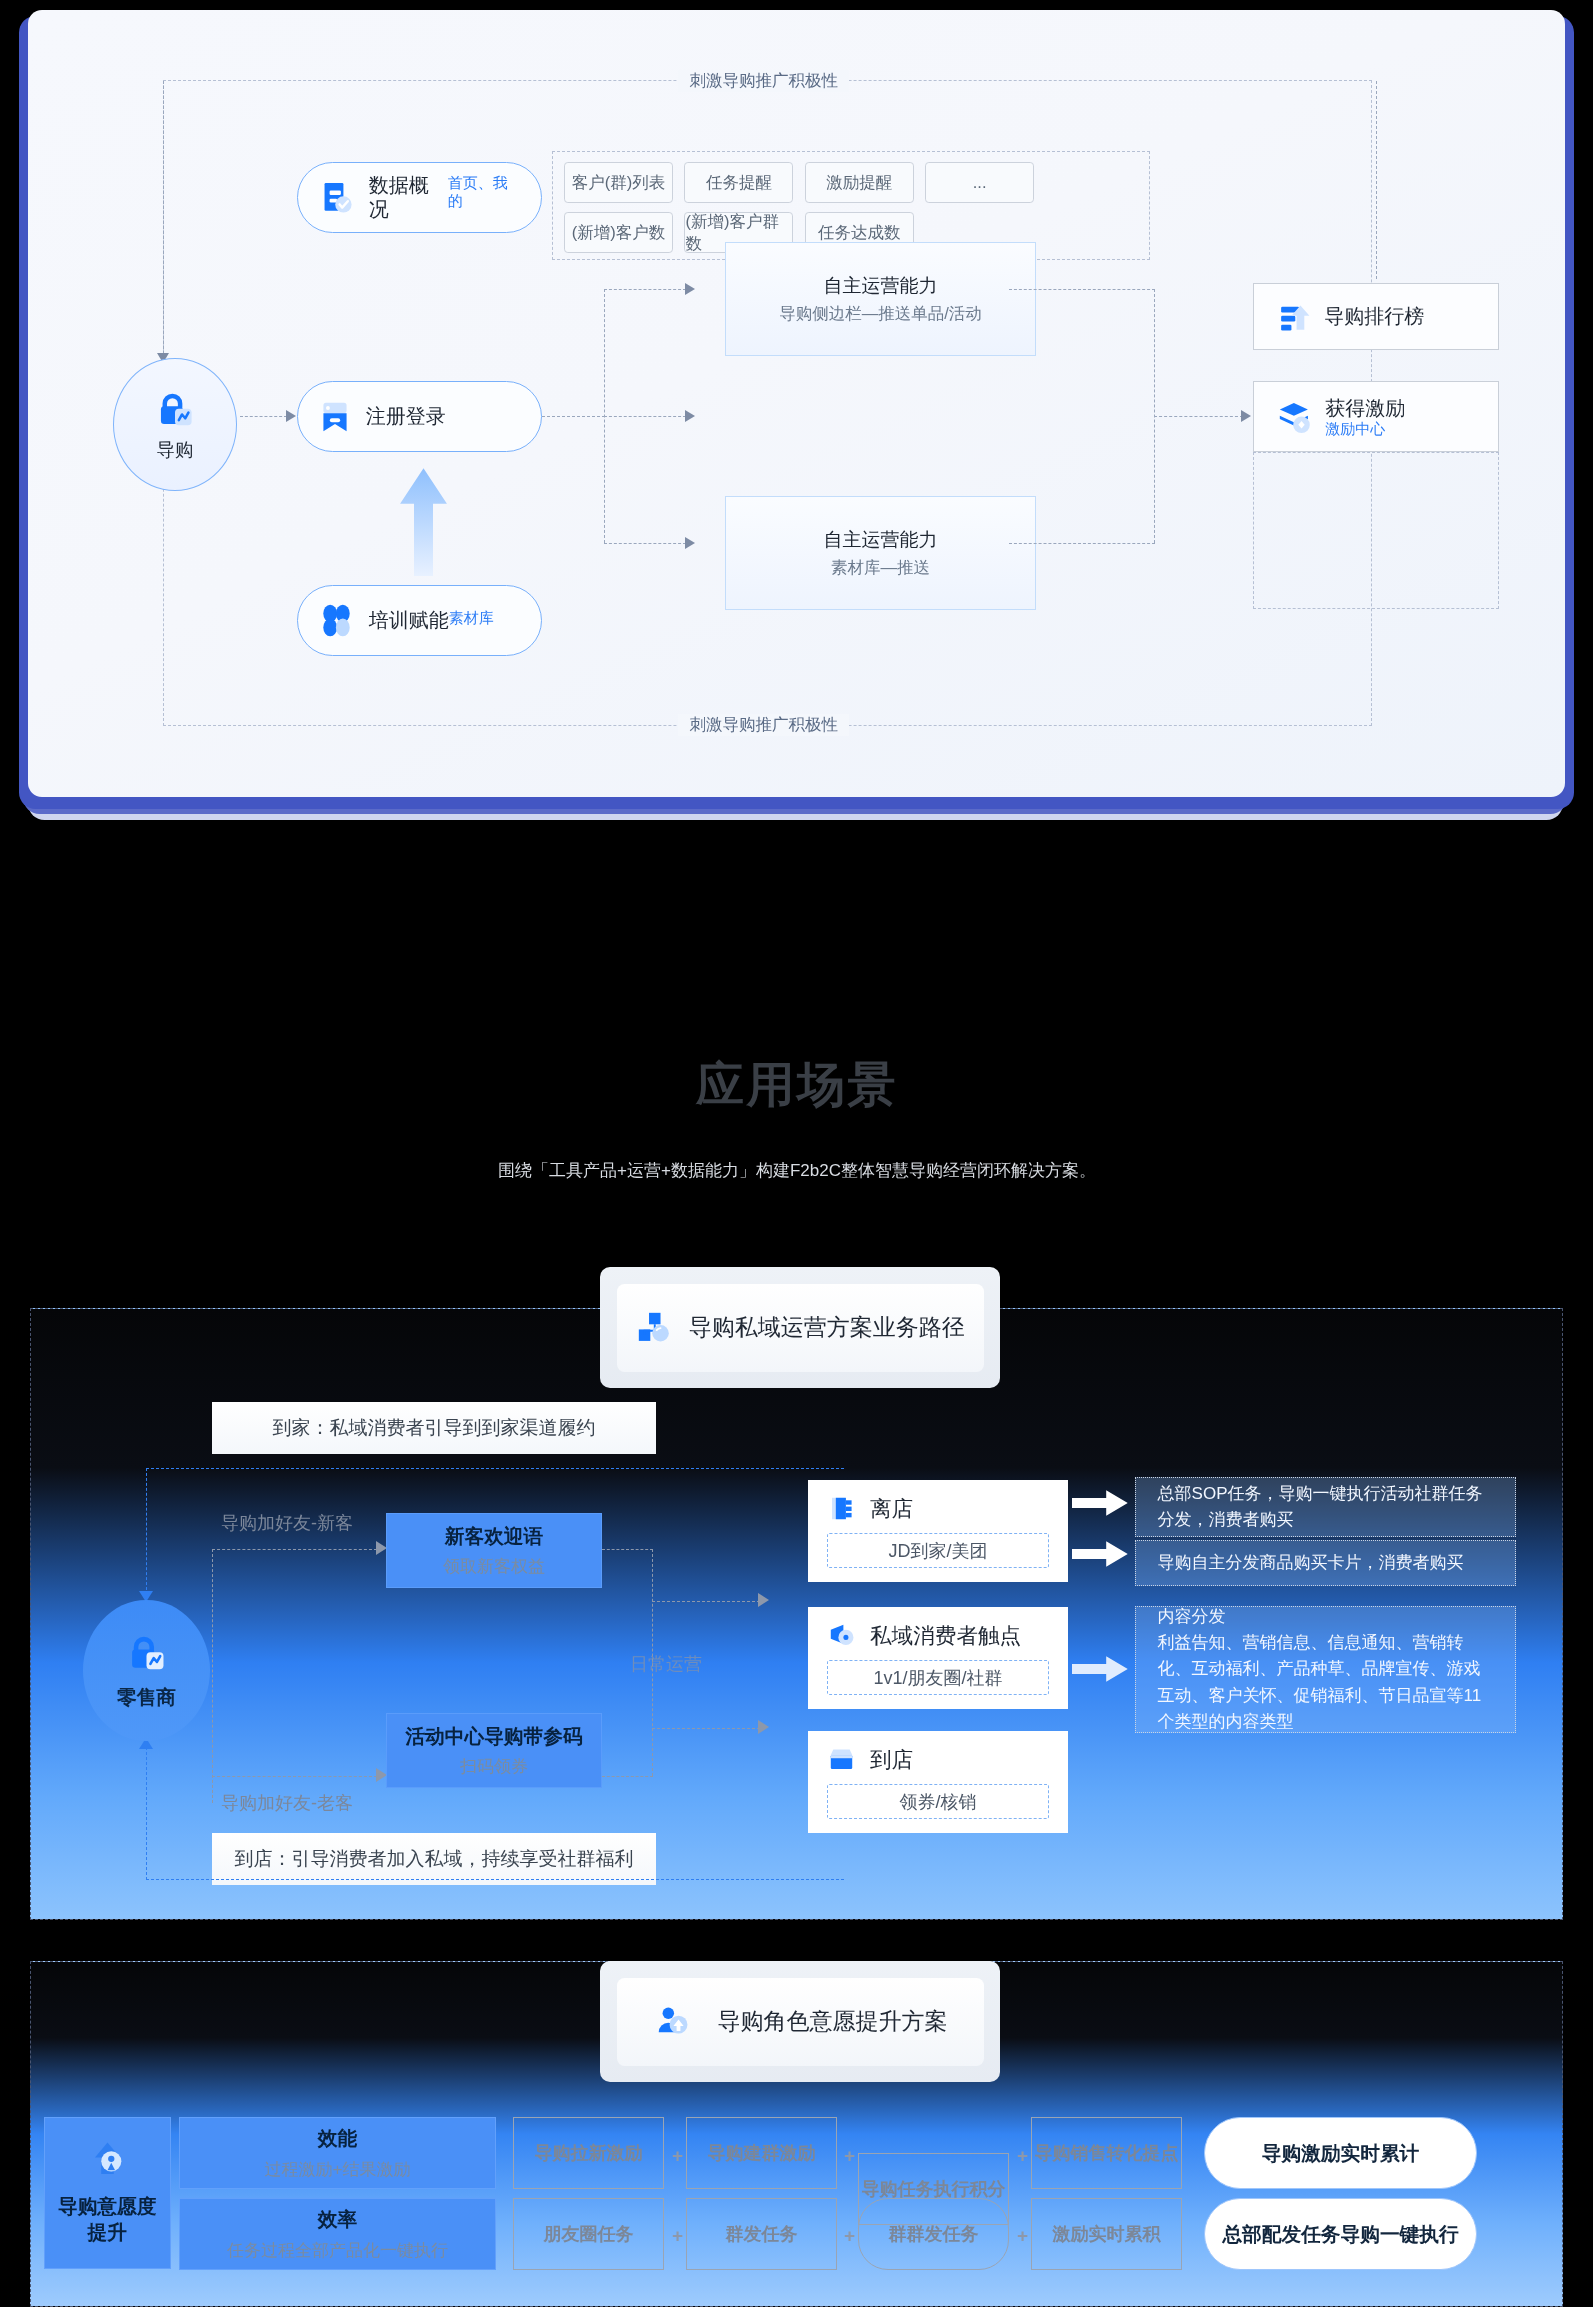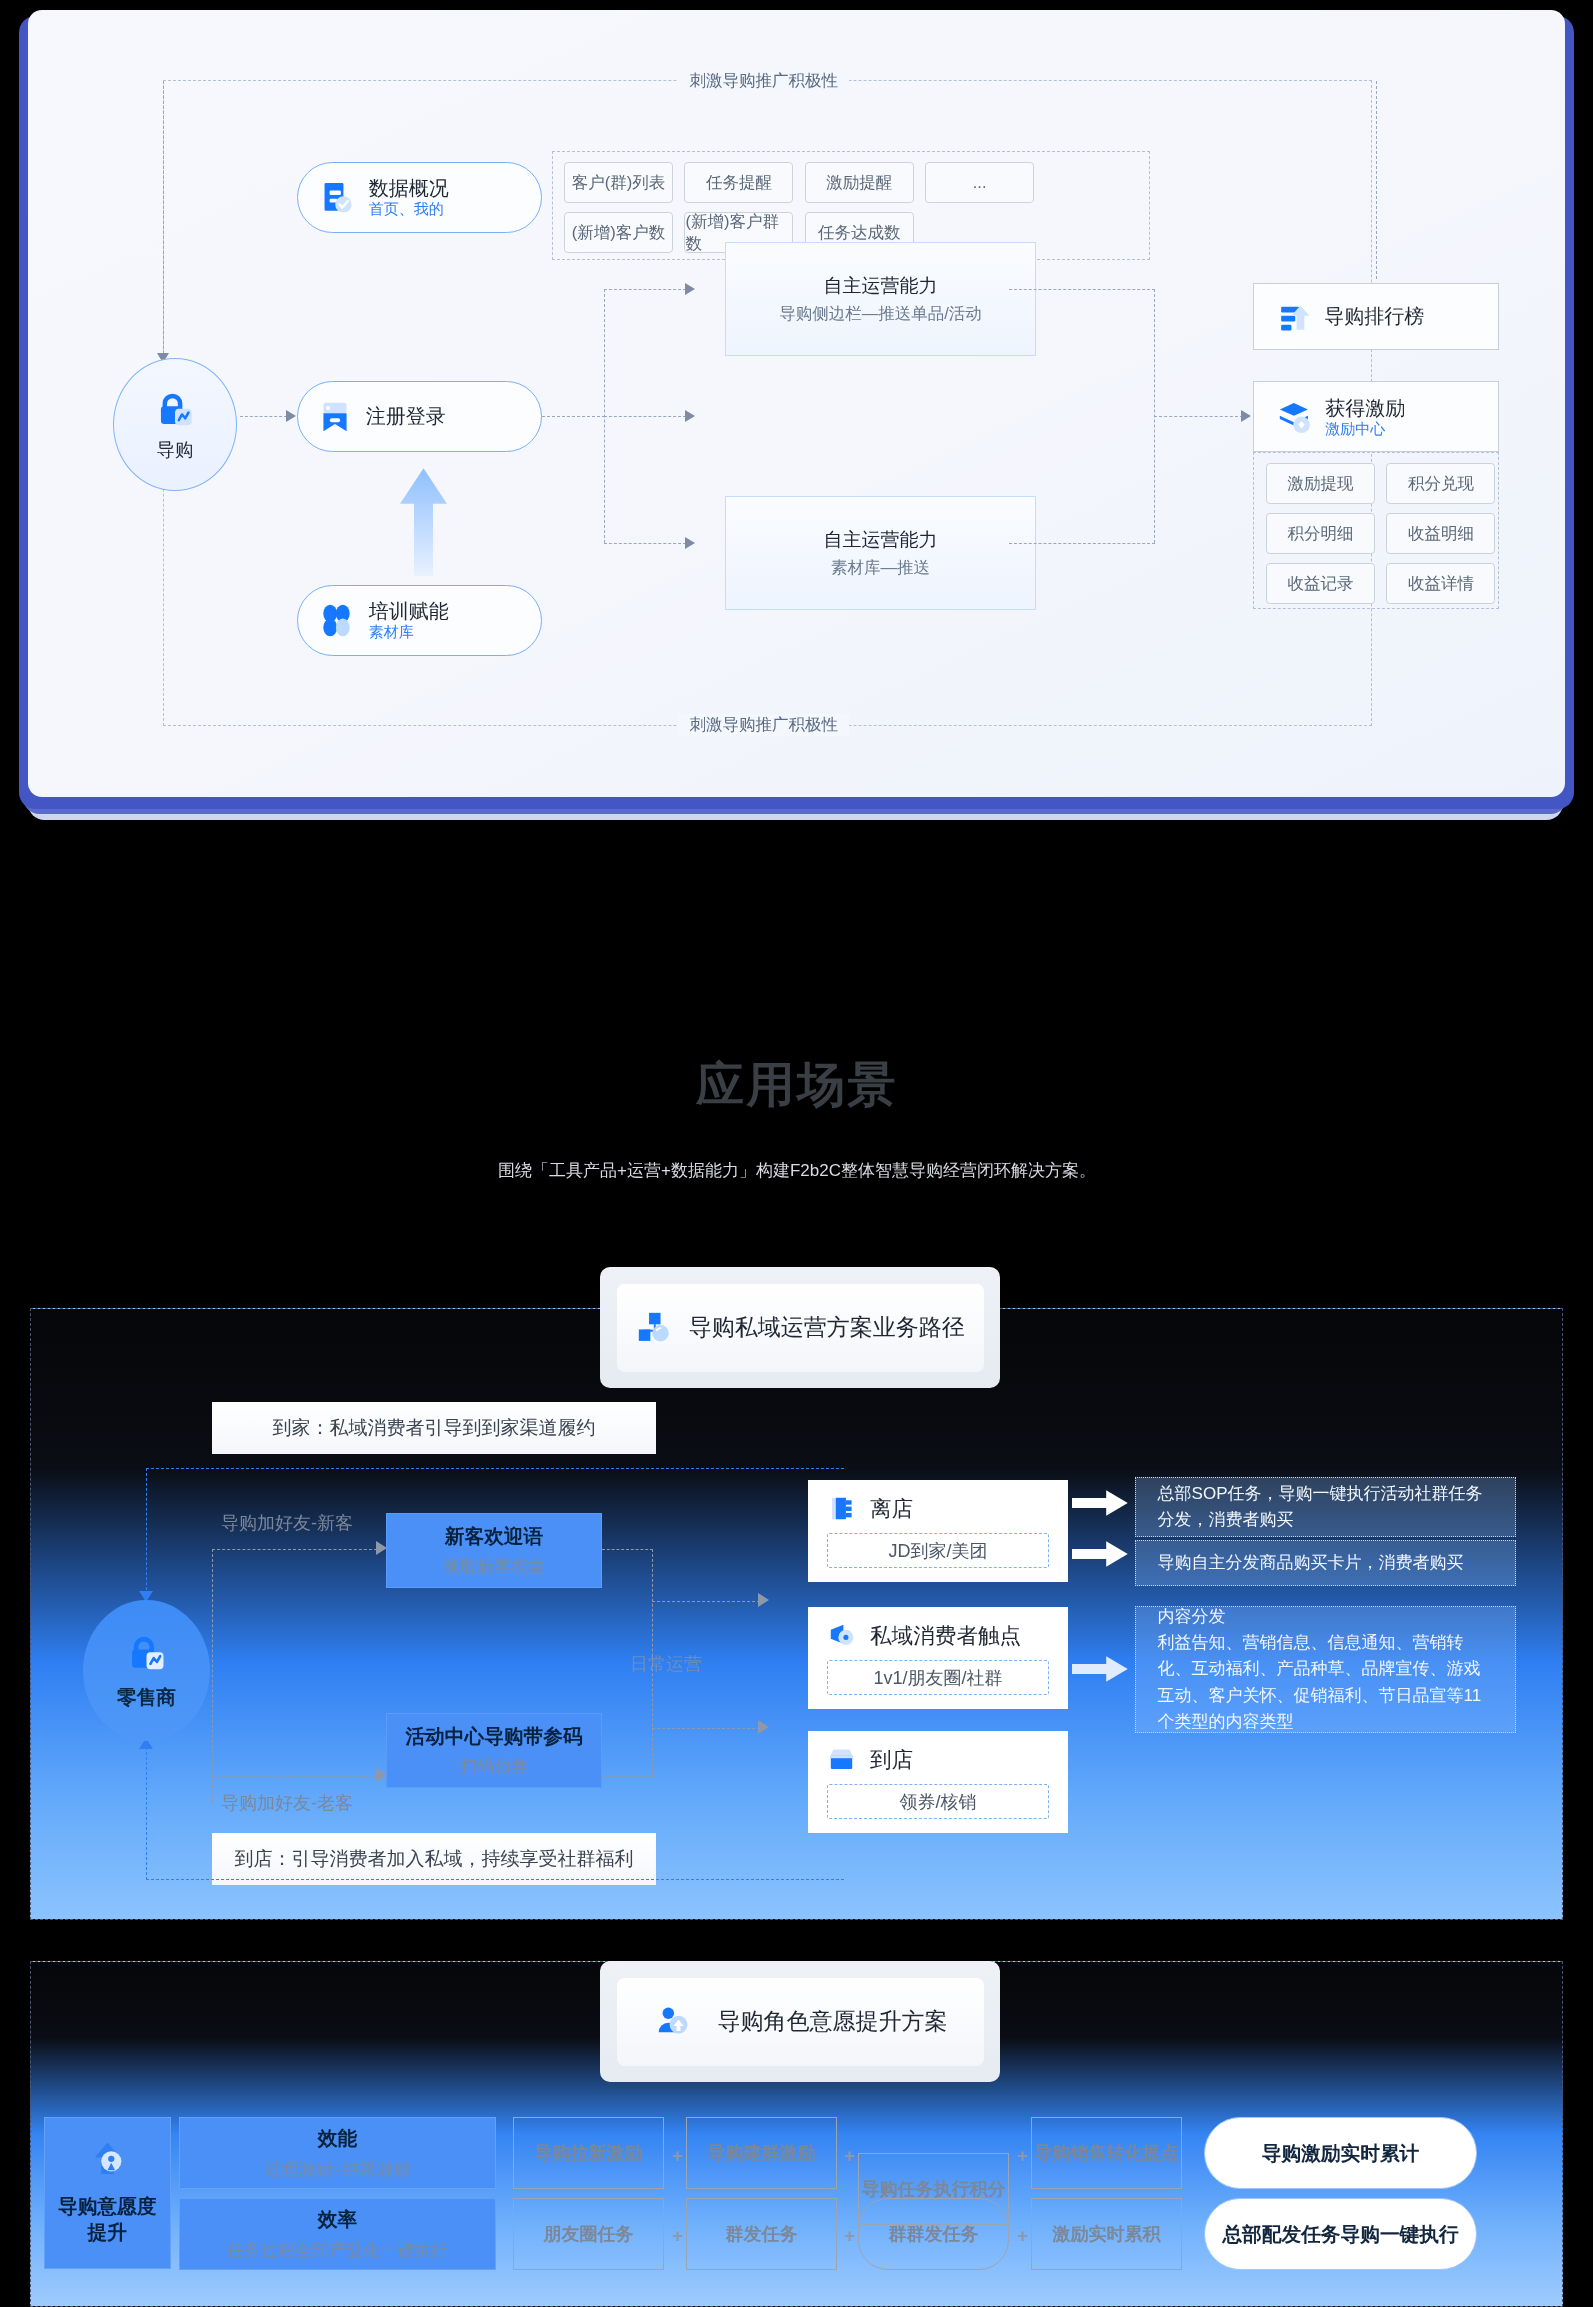--- a/index.html
+++ b/index.html
@@ -22,21 +22,21 @@
      background:linear-gradient(155deg,#f6f8fd 0%,#f5f7fc 45%,#eef3fb 100%);
      border-radius:14px; overflow:hidden; }
 
   .dashbox { position:absolute; border:1.3px dashed #b6c0d4; }
   .dashlabel { position:absolute; font-size:16.5px; color:#5a6b86; background:#f4f7fc;
      padding:0 11.4px; white-space:nowrap; }
 
   
   .pill { position:absolute; border:1.3px solid #78b0fb; border-radius:634px;
      background:#fbfdff; display:flex; align-items:center; gap:12.7px; padding:0 19px; }
-  .pill .ptext { display:flex; flex-direction:column; line-height:1.18; }
+  .pill .ptext { display:flex; line-height:1.18; }
   .pill .ptitle { font-size:20px; color:#1f2733; font-weight:400; }
   .pill .psub { font-size:15px; color:#2b7cf6; }
 
   .circlenode { position:absolute; border:1.3px solid #7fb4fb; border-radius:50%;
      background:linear-gradient(180deg,#f3f7ff,#eaf1ff);
      display:flex; flex-direction:column; align-items:center; justify-content:center; gap:3.8px; }
   .circlenode .cl { font-size:18.4px; color:#1f2733; }
 
   .tagsgrid { position:absolute; display:grid; grid-template-columns:repeat(4,109px);
      gap:9px 11.4px; }
@@ -290,28 +290,20 @@
           <path d="M40 36 l5 6 l-5 6 l-5 -6 z" fill="#ffffff"></path>
         </svg>
       </span>
       <span class="rcol">
         <span class="rt">获得激励</span>
         <span class="rsub">激励中心</span>
       </span>
     </div>
 
     <div class="dashbox" style="left:1225px; top:442px; width:246px; height:157px;"></div>
-    <div class="rightgrid" style="left:1238px; top:453px;">
-      <div class="tag">激励提现</div>
-      <div class="tag">积分兑现</div>
-      <div class="tag">积分明细</div>
-      <div class="tag">收益明细</div>
-      <div class="tag">收益记录</div>
-      <div class="tag">收益详情</div>
-    </div>
 
   </div>
 </div>
 
 <div id="sectitle">应用场景</div>
 <div id="secsub">围绕「工具产品+运营+数据能力」构建F2b2C整体智慧导购经营闭环解决方案。</div>
 
 <div id="panel2">
 
   <div class="whitebar" style="left:181px; top:93px; width:444px; height:52px;">到家：私域消费者引导到到家渠道履约</div>

